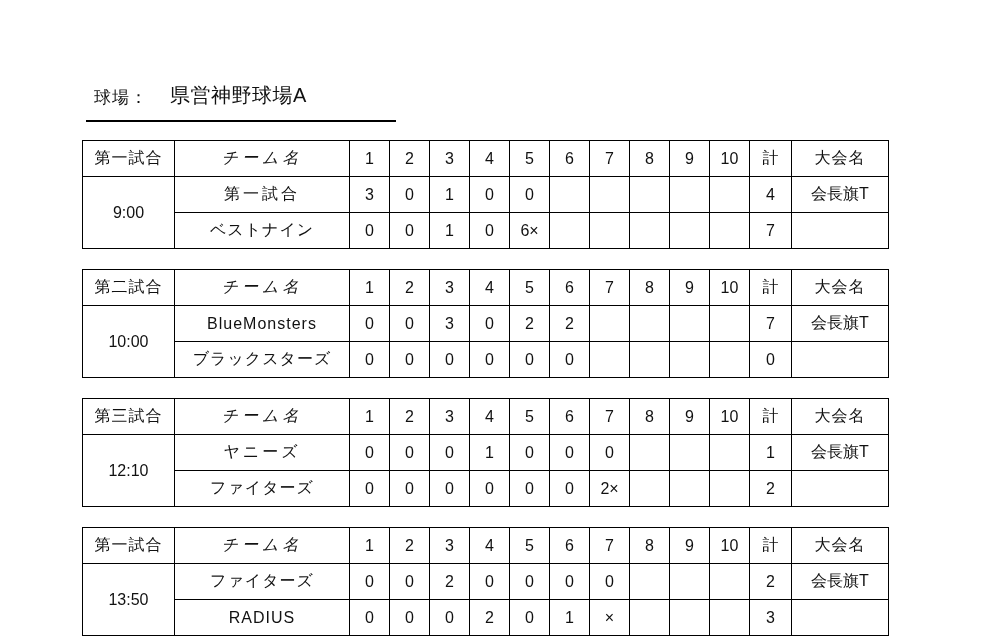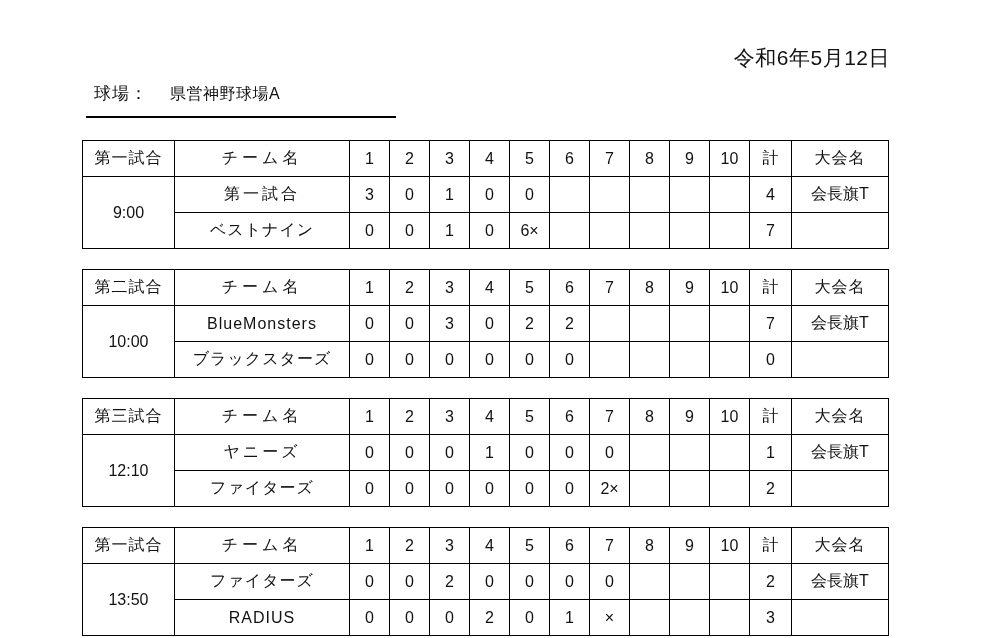--- a/index.html
+++ b/index.html
@@ -41,21 +41,21 @@
     align-items: flex-end;
     border-bottom: 2px solid #000;
     padding-bottom: 11px;
   }
   .venue-label {
     font-size: 17px;
     margin-left: 8px;
     letter-spacing: 1px;
   }
   .venue-value {
-    font-size: 16px;
+    font-size: 20px;
     margin-left: 22px;
     letter-spacing: 0.5px;
   }
 
   
   .games {
     position: absolute;
     top: 140px;
     left: 82px;
     width: 806px;
@@ -81,20 +81,21 @@
   col.c-total { width: 42px; }
   col.c-tour  { width: 97px; }
 
   td.head-label {
     font-size: 16px;
     letter-spacing: 1px;
   }
   td.team-head {
     font-size: 16px;
     letter-spacing: 4px;
+    font-style: italic;
   }
   td.time-cell {
     font-size: 17px;
   }
   td.team-name {
     font-size: 17px;
     letter-spacing: 1px;
   }
   td.team-name.wide {
     letter-spacing: 3px;
@@ -117,21 +118,20 @@
   }
   td.blank {
     border-top: none;
   }
 </style>
 </head>
 <body>
 
 <div class="page">
 
-  <div class="date-line">令和6年5月12日</div>
 
   <div class="venue-row">
     <span class="venue-label">球場：</span>
     <span class="venue-value">県営神野球場A</span>
   </div>
 
   <div class="games" id="games-container">
       <table class="game">
         <colgroup>
           <col class="c-time">

